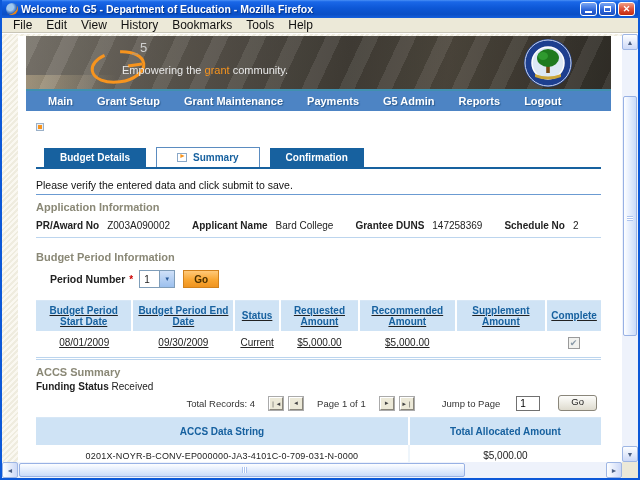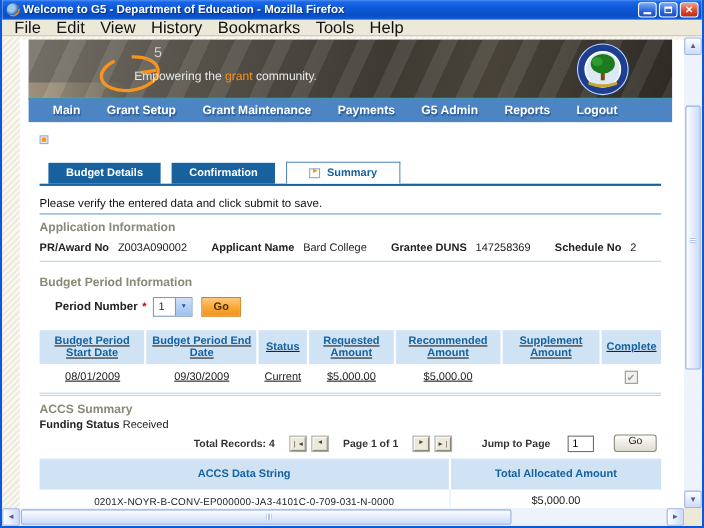--- a/index.html
+++ b/index.html
@@ -19,21 +19,21 @@
   .winbtns { display:flex; gap:2px; }
   .wbtn { width:17px; height:14px; border-radius:3px; border:1px solid #fff;
           display:flex; align-items:center; justify-content:center; color:#fff; font-size:9px; font-weight:bold; }
   .wbtn.min, .wbtn.rest { background:linear-gradient(180deg,#7aa7f4,#2a63d8 60%,#1c4fbe); }
   .wbtn.close { background:linear-gradient(180deg,#f0a086,#dd5139 50%,#c22a0e); }
   .minbar { width:7px; height:2px; background:#fff; margin-top:6px; }
   .restbox { width:7px; height:6px; border:1px solid #fff; border-top-width:2px; }
 
   
   .menubar { height:15px; background:#ece9d8; border-bottom:1px solid #c9c6b8; display:flex; align-items:center; padding-left:4px; }
-  .menuitem { padding:1px 7px; font-size:15px; color:#111; }
+  .menuitem { padding:1px 7px; font-size:12px; color:#111; }
 
   
   .viewport { position:absolute; top:34px; left:0; right:0; bottom:0; background:repeating-linear-gradient(135deg,#faf8f1 0 2px,#efecdf 2px 4px); }
   .pagearea { position:absolute; top:0; left:0; right:16px; bottom:16px; overflow:hidden; padding-left:16px; }
   .whitebg { background:#fff; min-height:100%; padding:0 6px 0 8px; }
 
   
   .banner { position:relative; height:53px; margin:2px 5px 0 0;
     background:linear-gradient(100deg,#7a756c 0%,#5b564e 25%,#413d36 55%,#4c463c 72%,#302d27 100%); overflow:hidden; }
   .banner::after { content:""; position:absolute; inset:0;
@@ -92,21 +92,21 @@
                 padding:3px 4px; border-right:2px solid #fff; vertical-align:middle; height:30px; }
   .bptable td { font-size:10px; text-align:center; padding:6px 4px; }
   .dblline { height:3px; border-top:1px solid #bcd5ee; border-bottom:1px solid #bcd5ee; margin-top:2px; }
   .chk { display:inline-block; width:12px; height:12px; border:1px solid #9a9a9a; background:#f1f1ee;
          color:#8a9aa8; font-size:9px; line-height:11px; text-align:center; }
 
   .fundrow { margin-top:3px; font-size:10px; }
   .fundrow .lbl { font-weight:bold; }
 
   .pagerow { display:flex; align-items:center; justify-content:flex-end; gap:8px; margin-top:2px; padding-right:4px; height:19px; }
-  .pgr-txt { font-weight:bold; font-size:9.5px; color:#333; }
+  .pgr-txt { font-weight:normal; font-size:9.5px; color:#333; }
   .pgbtn { width:14px; height:13px; background:#ece9d8; border:1px solid; border-color:#fff #8a867a #8a867a #fff;
            outline:1px solid #aaa; font-size:6px; color:#444; display:flex; align-items:center; justify-content:center; }
   .pggroup { display:flex; gap:6px; margin:0 6px; }
   .jumpinput { width:24px; height:15px; border:1px solid #707070; font-size:10px; padding-left:3px;
                font-family:"Liberation Sans",sans-serif; margin-left:8px; }
   .gobtn-gray { margin-left:10px; height:16px; padding:0 12px; font-size:9.5px; color:#222;
                 background:linear-gradient(180deg,#fdfdfb,#dedbce); border:1px solid #8a867a; border-radius:3px; }
 
   .accstable { margin-top:4px; border-top:1px solid #d7e7f6; }
   .accstable th { background:#cfe3f5; color:#17619f; font-weight:bold; font-size:10px; text-align:center; padding:3px; height:28px; }
@@ -204,25 +204,25 @@
         <div class="content">
 
           <div class="pgtitle">
             <span class="bullet">
                 <i></i>
               </span>
           </div>
 
           <div class="tabs">
             <span class="tab">Budget Details</span>
-            <span class="tab">Confirmation</span>
             <span class="tab active">
               <span class="tabicon"></span>
               <span>Summary</span>
             </span>
+            <span class="tab">Confirmation</span>
           </div>
 
           <div class="instr">Please verify the entered data and click submit to save.</div>
           <div class="hr-blue"></div>
 
           <div class="secttl">Application Information</div>
           <div class="fields">
             <span class="lbl">PR/Award No</span>
             <span class="val">Z003A090002</span>
             <span class="lbl">Applicant Name</span>

